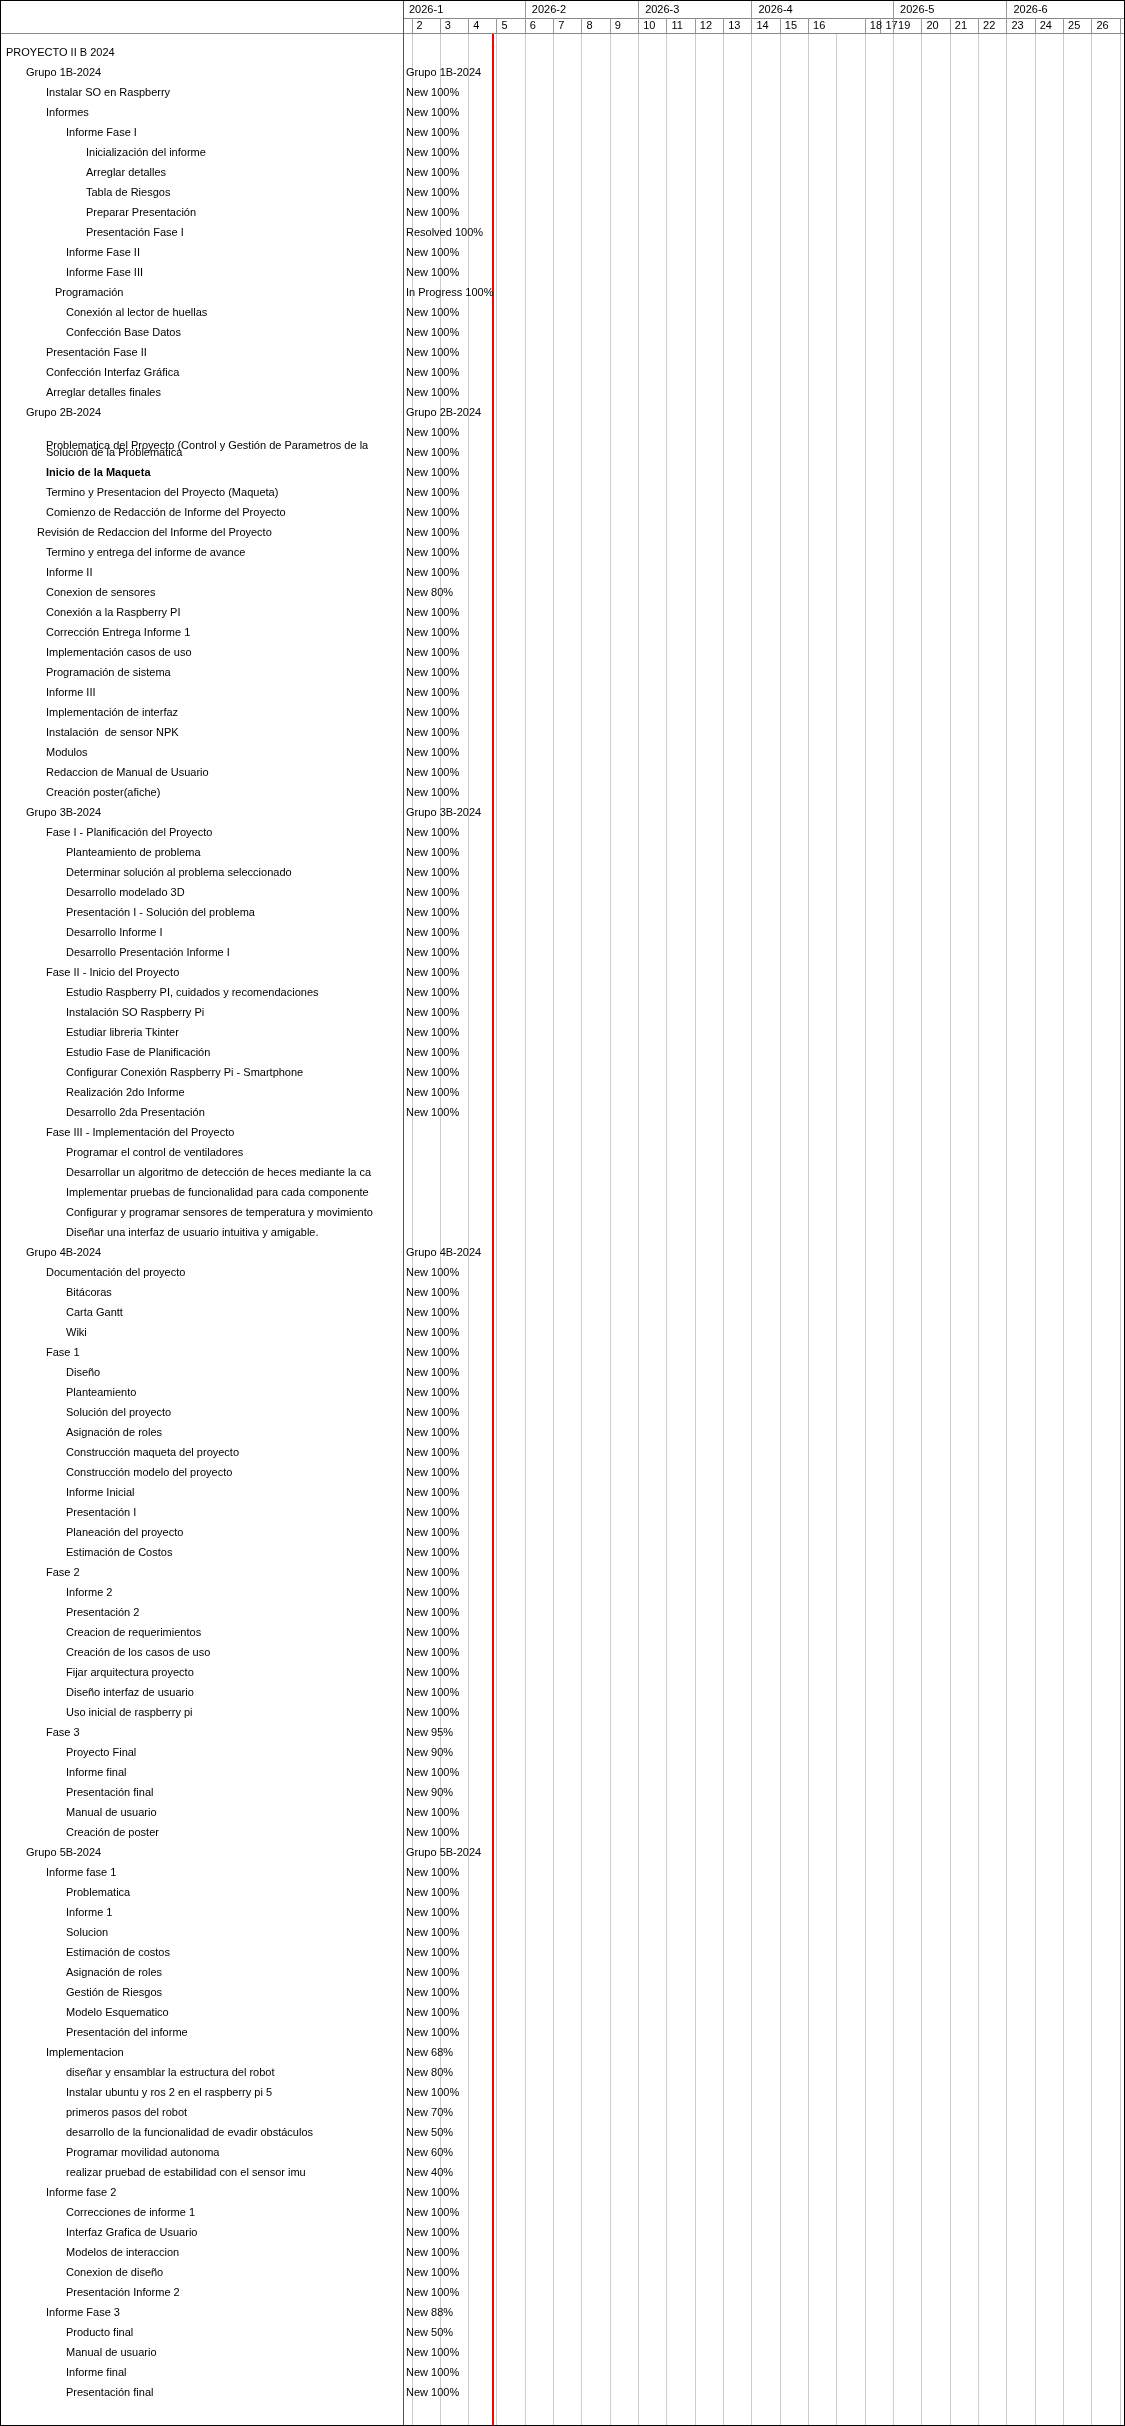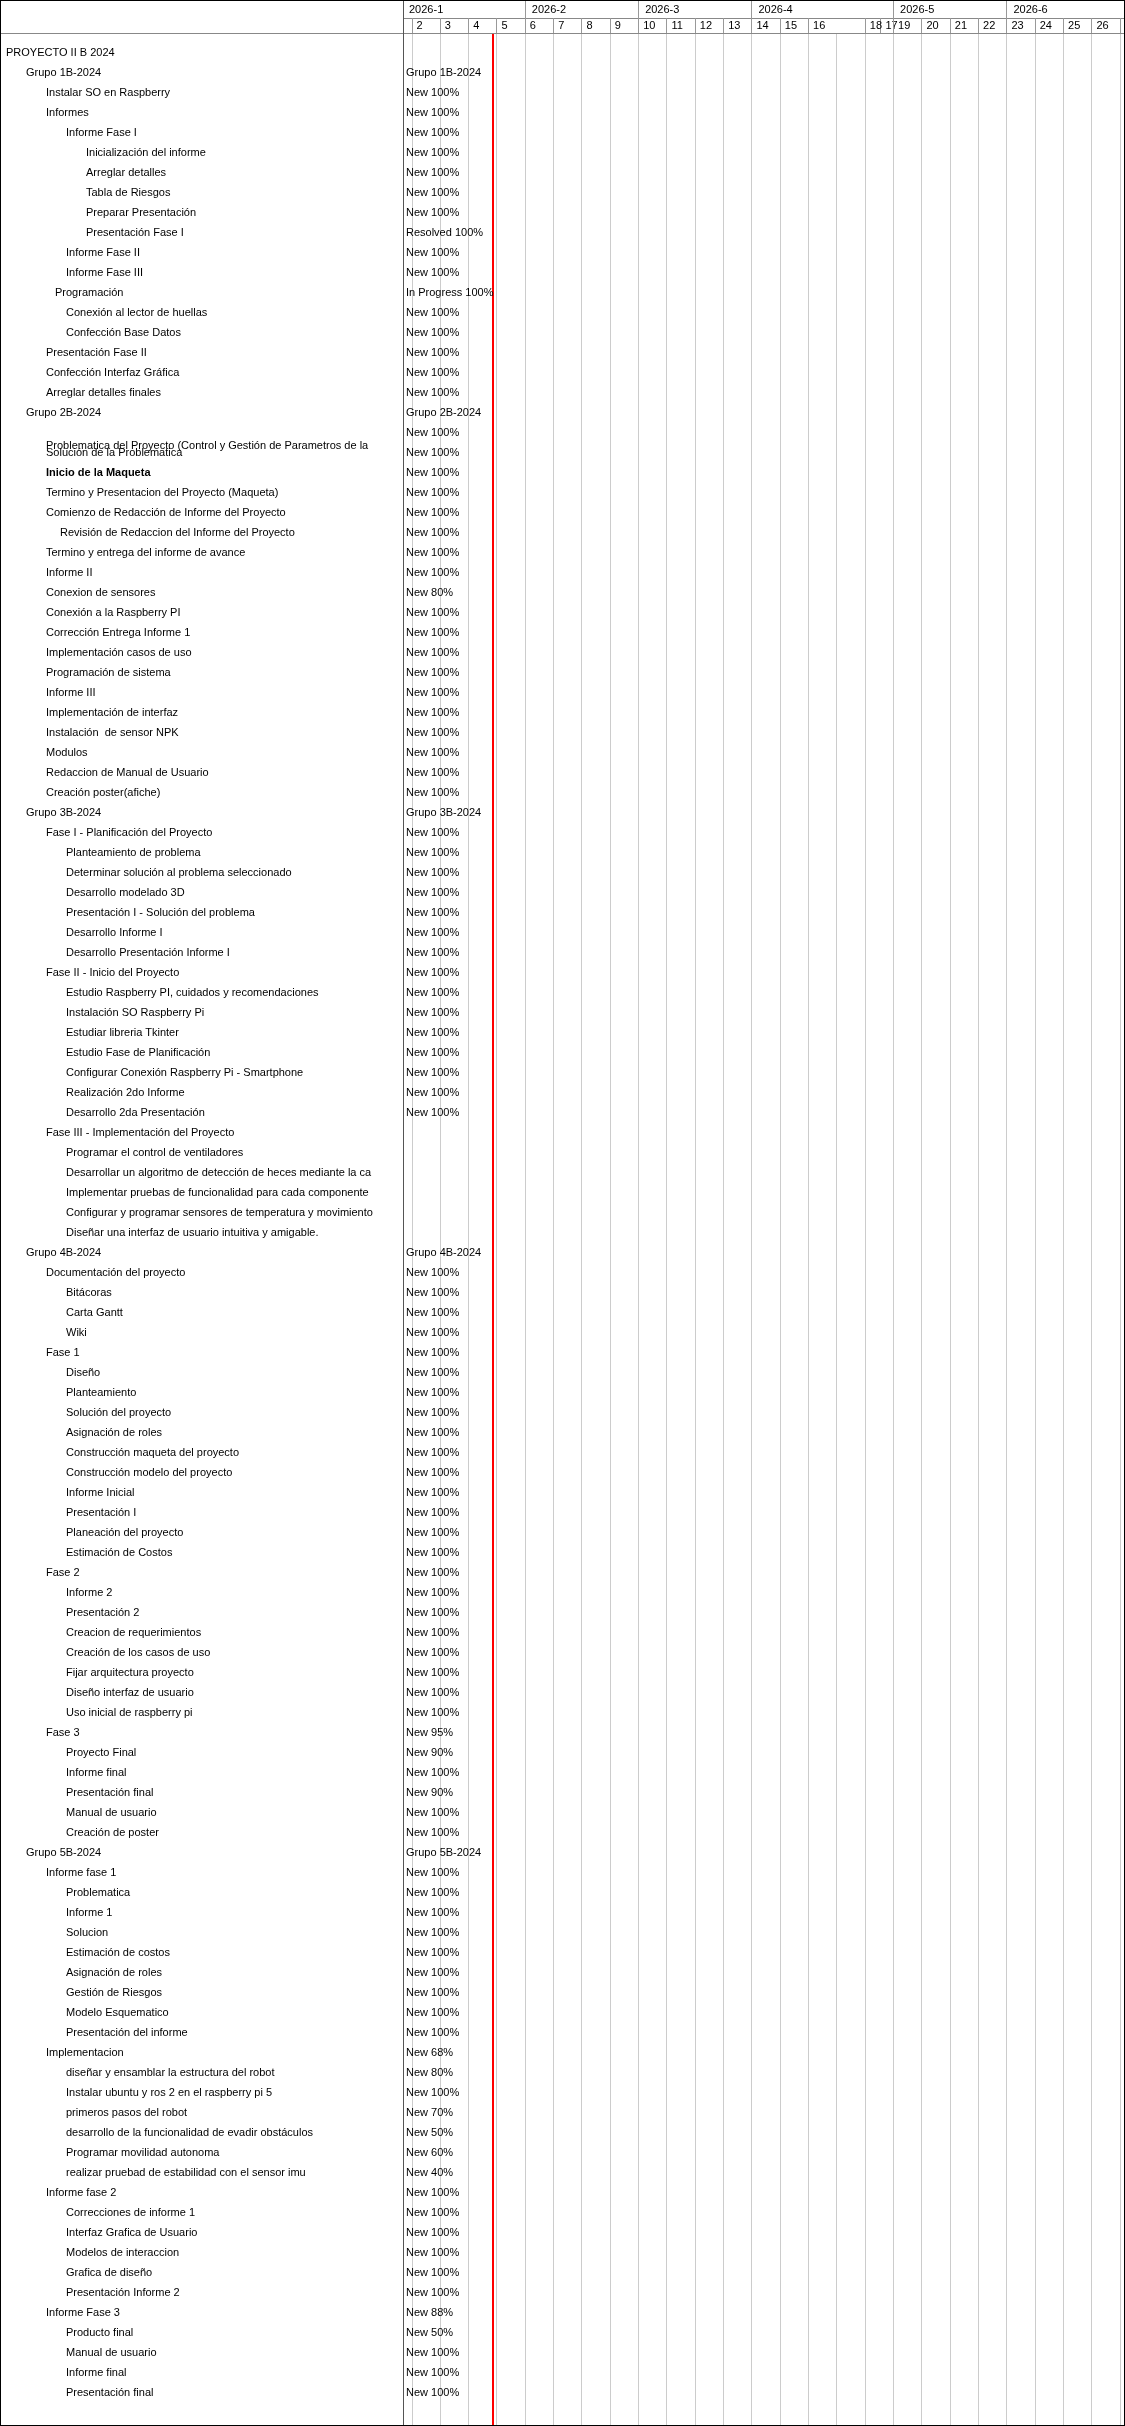--- a/index.html
+++ b/index.html
@@ -134,21 +134,21 @@
       <div class="task-subject" style="top: 321px; left: 65px;">Confección Base Datos</div>
       <div class="task-subject" style="top: 341px; left: 45px;">Presentación Fase II</div>
       <div class="task-subject" style="top: 361px; left: 45px;">Confección Interfaz Gráfica</div>
       <div class="task-subject" style="top: 381px; left: 45px;">Arreglar detalles finales</div>
       <div class="task-subject" style="top: 401px; left: 25px;">Grupo 2B-2024</div>
       <div class="task-subject" style="top: 434px; left: 45px;">Problematica del Proyecto (Control y Gestión de Parametros de la</div>
       <div class="task-subject" style="top: 441px; left: 45px;">Solución de la Problematica</div>
       <div class="task-subject" style="top: 461px; left: 45px; font-weight: bold;">Inicio de la Maqueta</div>
       <div class="task-subject" style="top: 481px; left: 45px;">Termino y Presentacion del Proyecto (Maqueta)</div>
       <div class="task-subject" style="top: 501px; left: 45px;">Comienzo de Redacción de Informe del Proyecto</div>
-      <div class="task-subject" style="top: 521px; left: 59px;">Revisión de Redaccion del Informe del Proyecto</div>
+      <div class="task-subject" style="top: 521px; left: 36px;">Revisión de Redaccion del Informe del Proyecto</div>
       <div class="task-subject" style="top: 541px; left: 45px;">Termino y entrega del informe de avance</div>
       <div class="task-subject" style="top: 561px; left: 45px;">Informe II</div>
       <div class="task-subject" style="top: 581px; left: 45px;">Conexion de sensores</div>
       <div class="task-subject" style="top: 601px; left: 45px;">Conexión a la Raspberry PI</div>
       <div class="task-subject" style="top: 621px; left: 45px;">Corrección Entrega Informe 1</div>
       <div class="task-subject" style="top: 641px; left: 45px;">Implementación casos de uso</div>
       <div class="task-subject" style="top: 661px; left: 45px;">Programación de sistema</div>
       <div class="task-subject" style="top: 681px; left: 45px;">Informe III</div>
       <div class="task-subject" style="top: 701px; left: 45px;">Implementación de interfaz</div>
       <div class="task-subject" style="top: 721px; left: 45px;">Instalación  de sensor NPK</div>
@@ -221,21 +221,21 @@
       <div class="task-subject" style="top: 2061px; left: 65px;">diseñar y ensamblar la estructura del robot</div>
       <div class="task-subject" style="top: 2081px; left: 65px;">Instalar ubuntu y ros 2 en el raspberry pi 5</div>
       <div class="task-subject" style="top: 2101px; left: 65px;">primeros pasos del robot</div>
       <div class="task-subject" style="top: 2121px; left: 65px;">desarrollo de la funcionalidad de evadir obstáculos</div>
       <div class="task-subject" style="top: 2141px; left: 65px;">Programar movilidad autonoma</div>
       <div class="task-subject" style="top: 2161px; left: 65px;">realizar pruebad de estabilidad con el sensor imu</div>
       <div class="task-subject" style="top: 2181px; left: 45px;">Informe fase 2</div>
       <div class="task-subject" style="top: 2201px; left: 65px;">Correcciones de informe 1</div>
       <div class="task-subject" style="top: 2221px; left: 65px;">Interfaz Grafica de Usuario</div>
       <div class="task-subject" style="top: 2241px; left: 65px;">Modelos de interaccion</div>
-      <div class="task-subject" style="top: 2261px; left: 65px;">Grafica de diseño</div>
+      <div class="task-subject" style="top: 2261px; left: 65px;">Conexion de diseño</div>
       <div class="task-subject" style="top: 2281px; left: 65px;">Presentación Informe 2</div>
       <div class="task-subject" style="top: 2301px; left: 45px;">Informe Fase 3</div>
       <div class="task-subject" style="top: 2321px; left: 65px;">Producto final</div>
       <div class="task-subject" style="top: 2341px; left: 65px;">Manual de usuario</div>
       <div class="task-subject" style="top: 2361px; left: 65px;">Informe final</div>
       <div class="task-subject" style="top: 2381px; left: 65px;">Presentación final</div>
     </div>
   <div class="chart-text-layer" id="statuses-layer">
       <div class="task-status" style="top: 61px;">Grupo 1B-2024</div>
       <div class="task-status" style="top: 81px;">New 100%</div>

